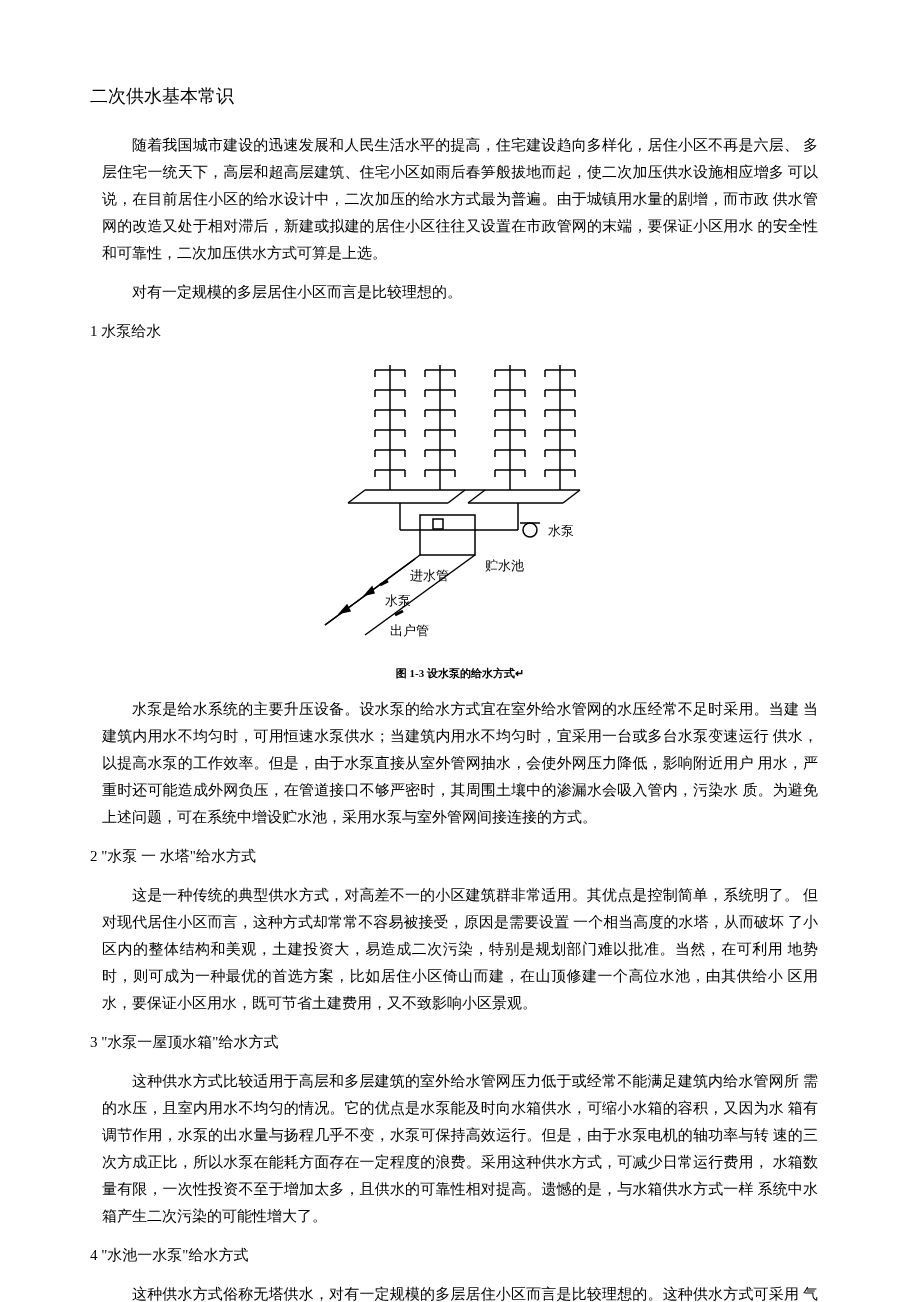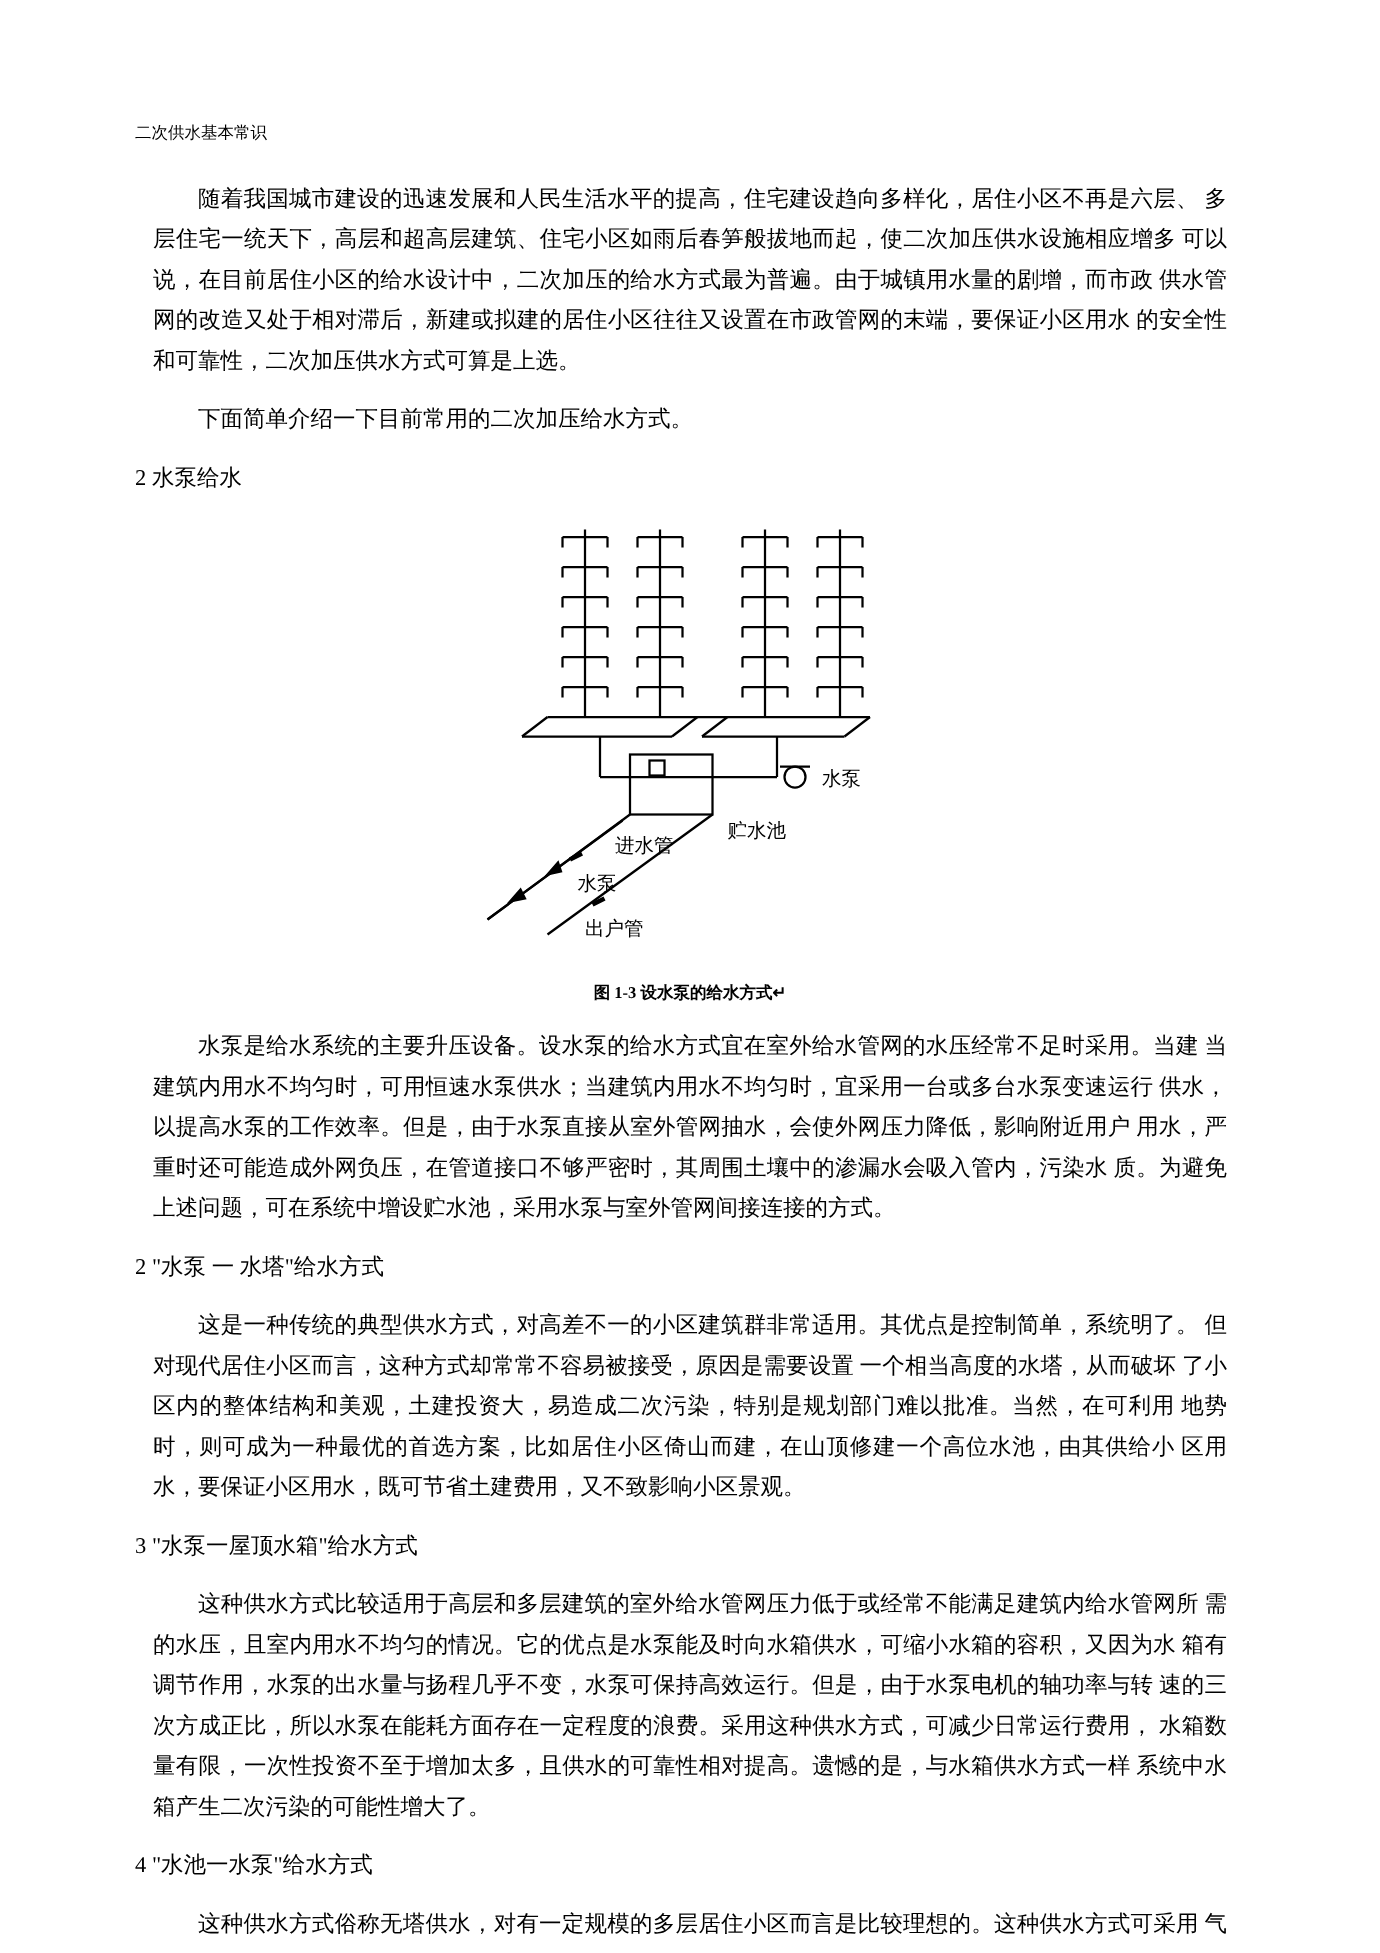--- a/index.html
+++ b/index.html
@@ -7,21 +7,21 @@
       font-size: 15px;
       line-height: 1.8;
       color: #000;
       background: #fff;
       width: 920px;
       margin: 0;
       padding: 80px 90px 40px 90px;
       box-sizing: border-box;
     }
     .title {
-      font-size: 11px;
+      font-size: 18px;
       margin-bottom: 20px;
     }
     .para {
       text-indent: 2em;
       margin: 12px;
       text-align: justify;
     }
     .section-heading {
       margin: 0;
     }
@@ -39,23 +39,23 @@
       display: inline-block;
     }
   </style>
 </head>
 <body>
 
 <div class="title">二次供水基本常识</div>
 
 <p class="para">随着我国城市建设的迅速发展和人民生活水平的提高，住宅建设趋向多样化，居住小区不再是六层、 多层住宅一统天下，高层和超高层建筑、住宅小区如雨后春笋般拔地而起，使二次加压供水设施相应增多  可以说，在目前居住小区的给水设计中，二次加压的给水方式最为普遍。由于城镇用水量的剧增，而市政  供水管网的改造又处于相对滞后，新建或拟建的居住小区往往又设置在市政管网的末端，要保证小区用水  的安全性和可靠性，二次加压供水方式可算是上选。</p>
 
-<p class="para">下面简单介绍一下目前常用的二次加压给水方式。</p>
+<p class="para">对有一定规模的多层居住小区而言是比较理想的。</p>
 
-<p class="section-heading">2  水泵给水</p>
+<p class="section-heading">1  水泵给水</p>
 
 <div class="figure-container">
   <svg class="figure-svg" width="380" height="290" viewBox="0 0 380 290">
     <g stroke="#000" stroke-width="1.5" fill="none">
 
       <g>
         <line x1="120" y1="10" x2="120" y2="135"></line>
         <line x1="105" y1="15" x2="135" y2="15"></line>
           <line x1="105" y1="15" x2="105" y2="22"></line>
           <line x1="135" y1="15" x2="135" y2="22"></line>

